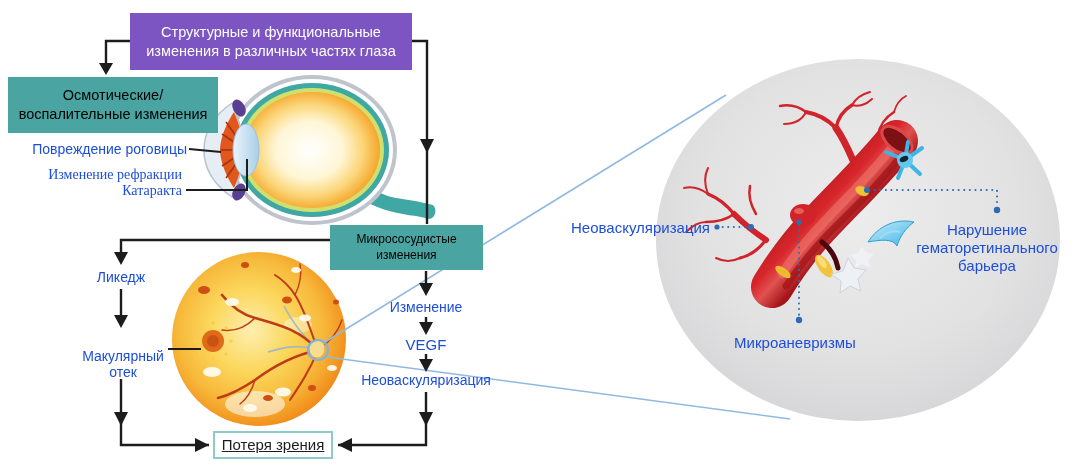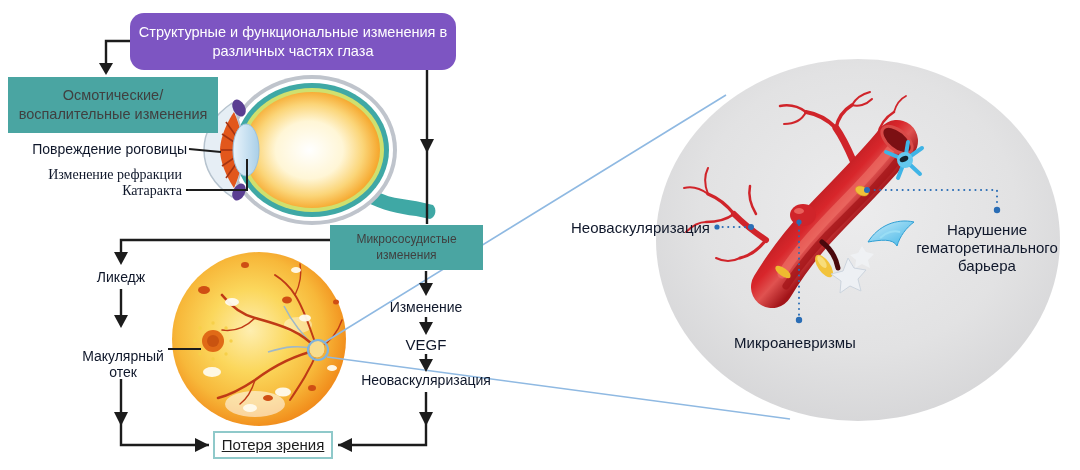--- a/index.html
+++ b/index.html
@@ -1,25 +1,25 @@
 <!DOCTYPE html>
 <html><head>
 <meta charset="utf-8">
 <style>
   html,body{margin:0;padding:0;background:#ffffff;}
   .canvas{position:relative;width:1080px;height:470px;background:#ffffff;overflow:hidden;
           font-family:"Liberation Sans","DejaVu Sans",sans-serif;}
   .art{position:absolute;left:0;top:0;}
-  .lbl{position:absolute;color:#0f172a;font-size:14px;line-height:1.15;}
+  .lbl{position:absolute;color:#1d4ed8;font-size:14px;line-height:1.15;}
   .center{text-align:center;}
   .right{text-align:right;}
   .box{display:flex;align-items:center;justify-content:center;text-align:center;
        box-sizing:border-box;}
   .purpleBox{background:#7d55c2;color:#ffffff;font-size:14.5px;line-height:1.3;padding:2px 6px;}
-  .tealBox{background:#4aa5a2;color:#404040;font-size:14.5px;line-height:1.3;padding:2px 6px;}
+  .tealBox{background:#4aa5a2;color:#000000;font-size:14.5px;line-height:1.3;padding:2px 6px;}
   .whiteBox{background:#ffffff;border:2px solid #8fc9ca;color:#1d1d1d;font-size:15px;}
   .stack span{display:block;}
   .big{font-size:15px;line-height:1.2;}
 </style>
 </head>
 <body>
 
 <div class="canvas">
 
 <svg class="art" width="1080" height="470" viewBox="0 0 1080 470">
@@ -237,21 +237,21 @@
   <g fill="#2a6db5">
     <circle cx="717" cy="227" r="2.6"></circle>
         <circle cx="751" cy="227" r="3"></circle>
     <circle cx="867" cy="190" r="3"></circle>
         <circle cx="997" cy="210" r="3.2"></circle>
     <circle cx="799" cy="222" r="2.6"></circle>
         <circle cx="799" cy="320" r="3.2"></circle>
   </g>
 </svg>
 
-<div class="lbl box purpleBox" style="left:130px;top:13px;width:326px;height:57px;border-radius:14px;">Структурные и функциональные изменения в различных частях глаза</div>
+<div class="lbl box purpleBox" style="left:130px;top:13px;width:282px;height:57px;">Структурные и функциональные изменения в различных частях глаза</div>
 
 <div class="lbl box tealBox stack" style="left:8px;top:77px;width:210px;height:56px;flex-direction:column;">
   <span>Осмотические/</span>
   <span>воспалительные изменения</span>
 </div>
 
 <div class="lbl right" style="left:6px;top:141px;width:181px;">Повреждение роговицы</div>
 
 <div class="lbl right stack" style="left:6px;top:167px;width:176px;font-family:Liberation Serif, serif;">
   <span>Изменение рефракции</span>

